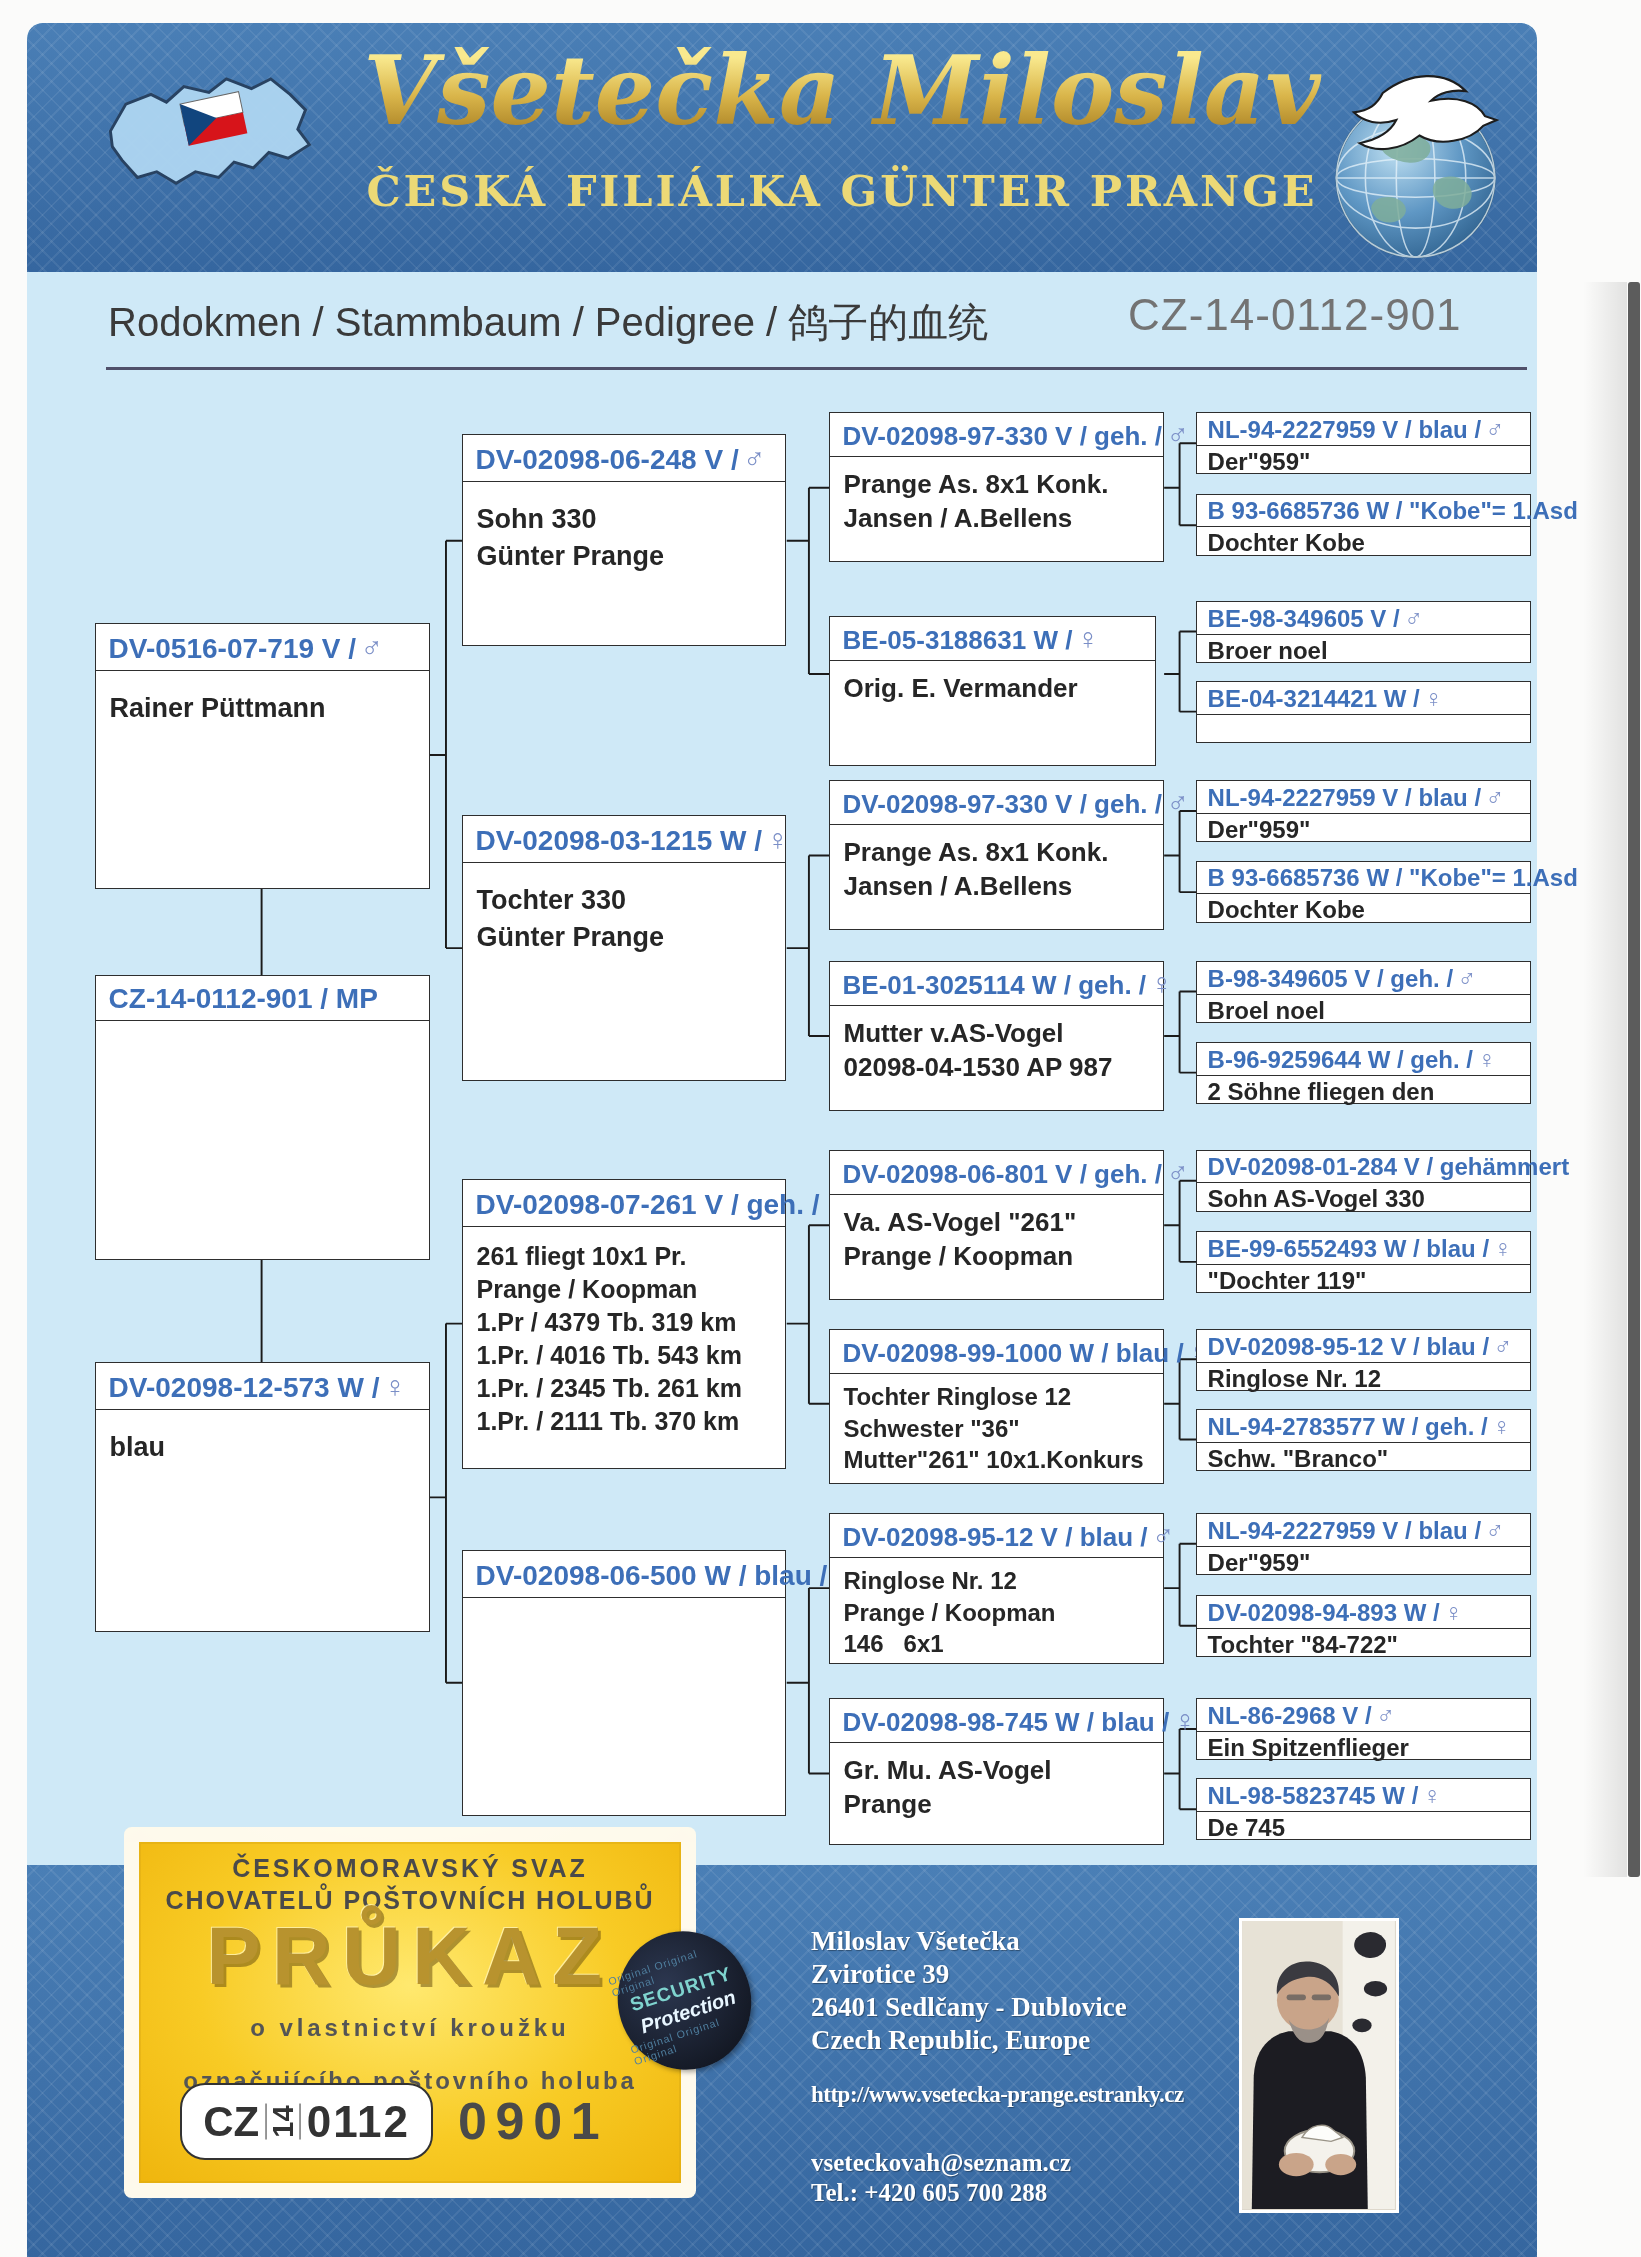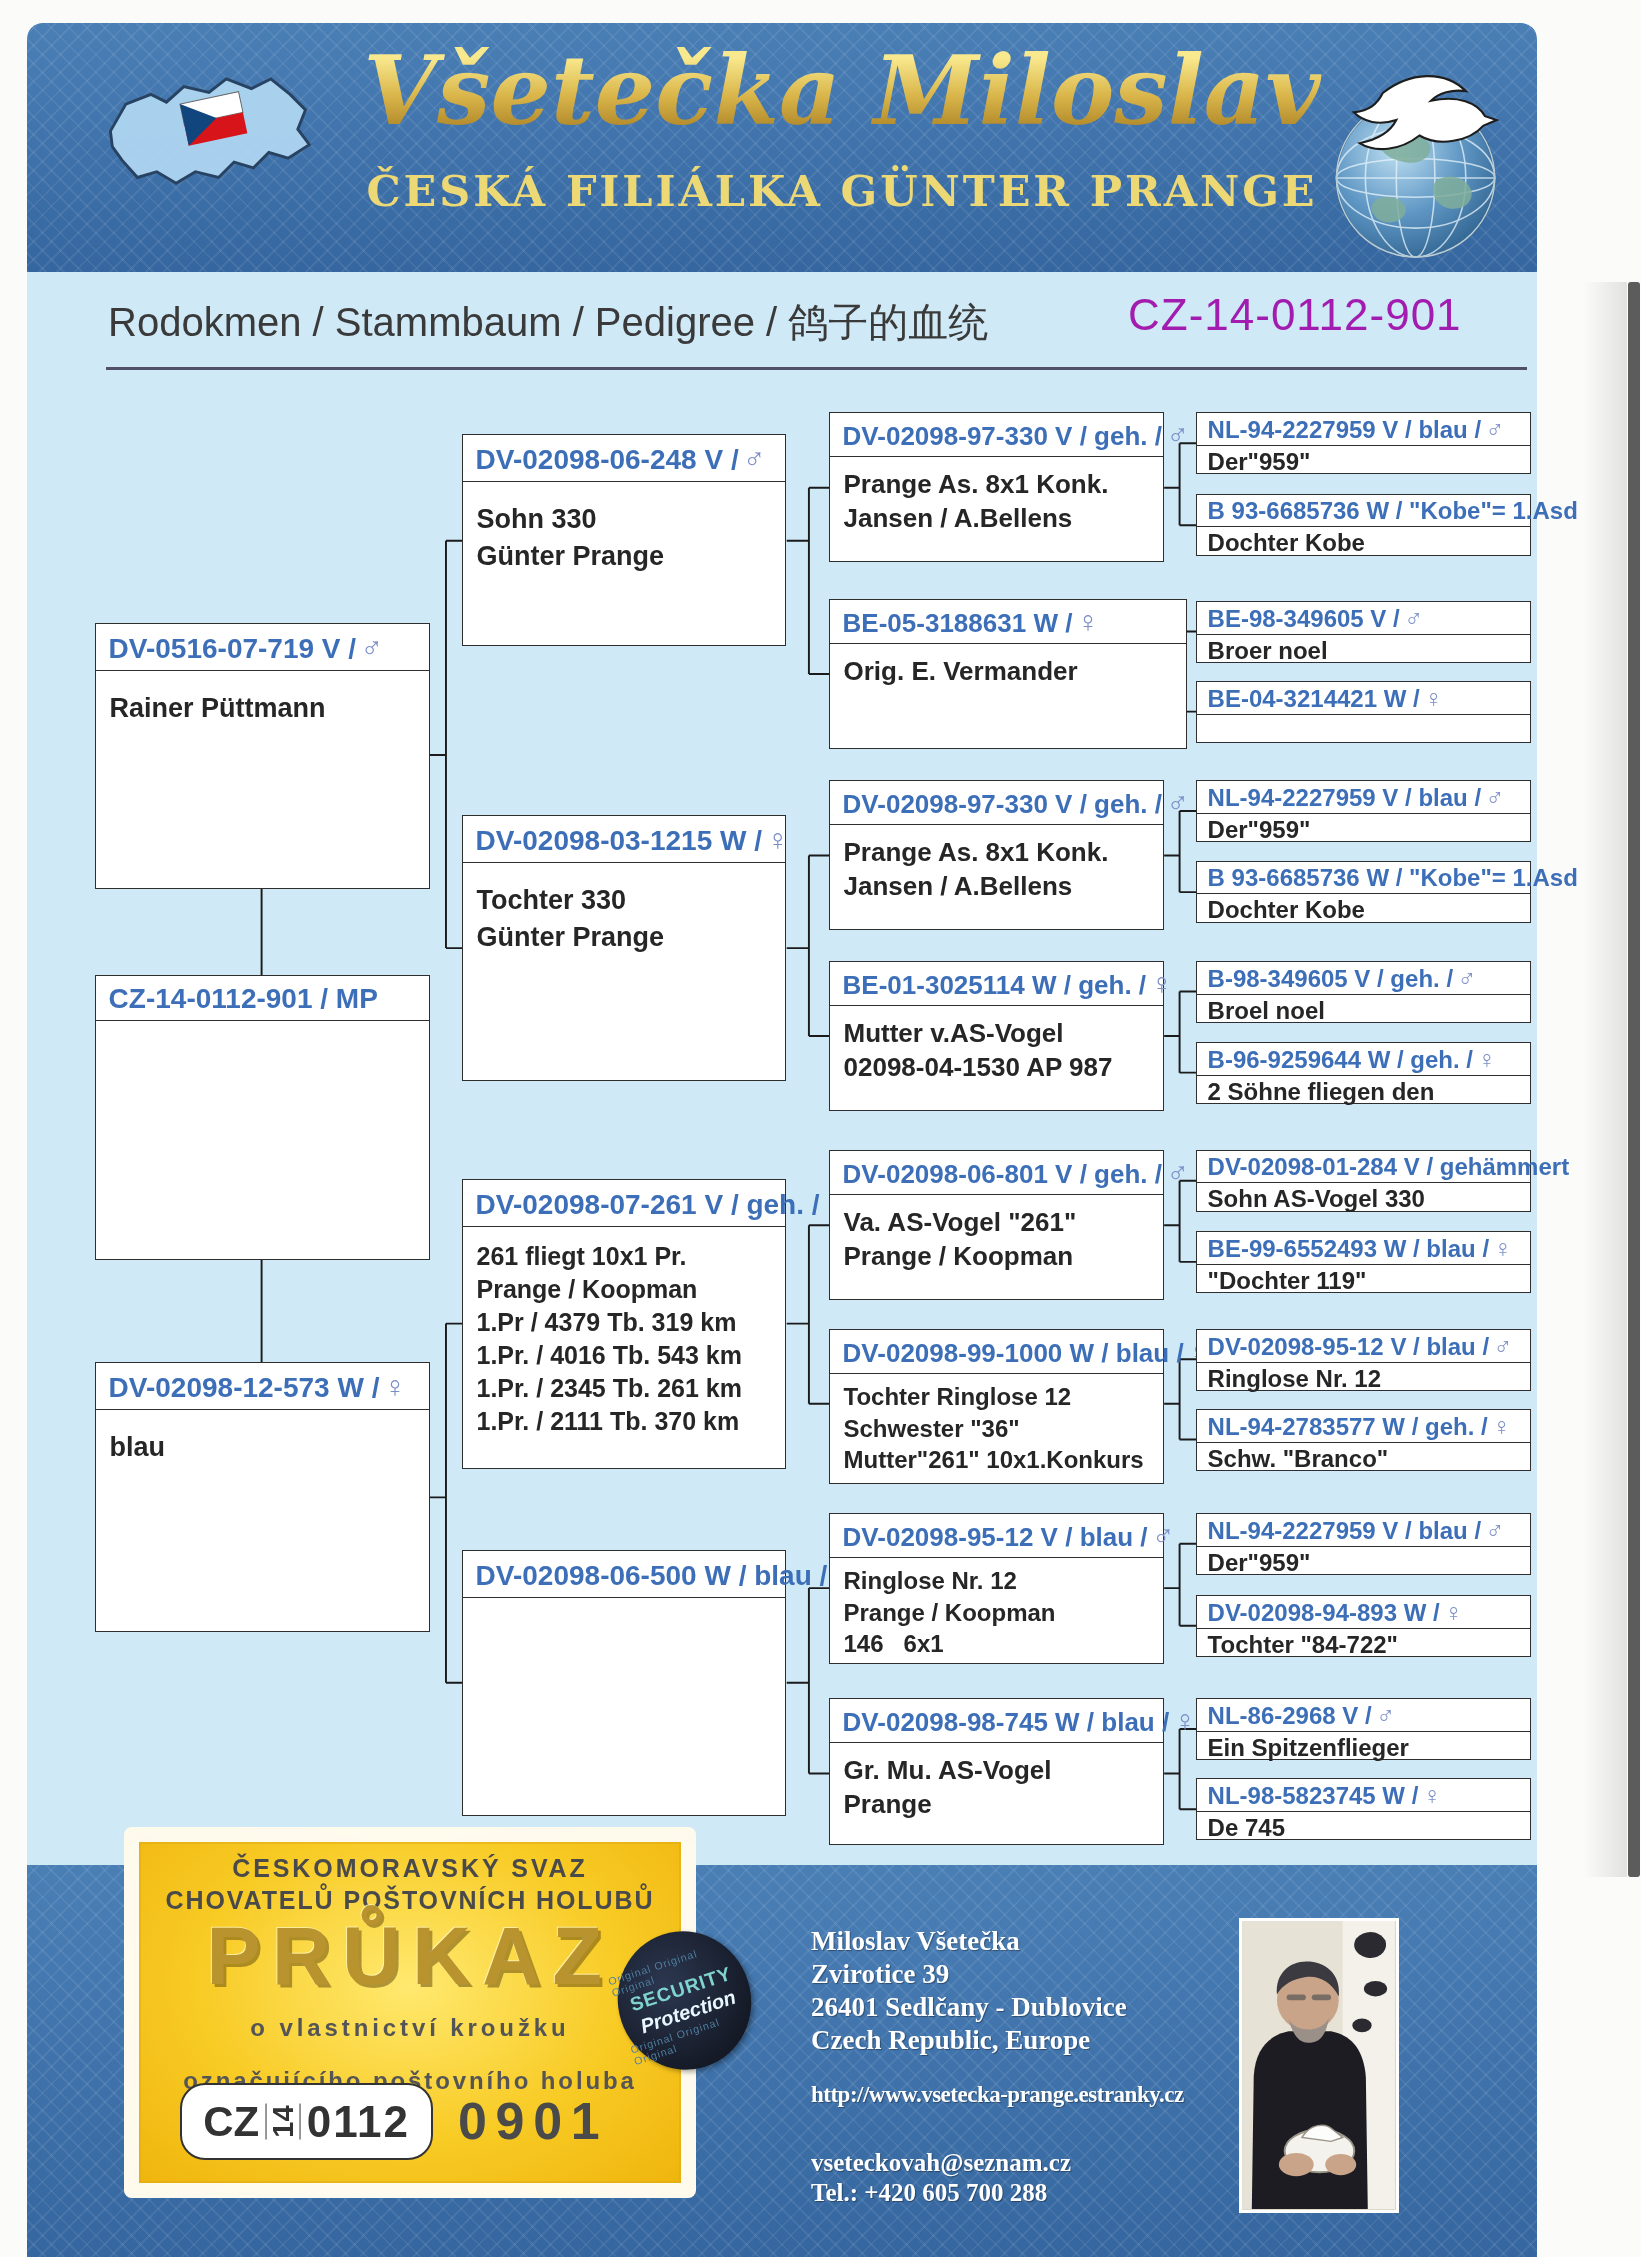--- a/index.html
+++ b/index.html
@@ -11,21 +11,21 @@
       repeating-linear-gradient(-45deg, rgba(255,255,255,.07) 0 1.9px, rgba(255,255,255,0) 1.9px 12.6px),
       linear-gradient(#4a7fb6,#35669f);}
   .band-top{top:0;height:249px;border-radius:15.4px 15.4px 0 0;}
   .band-bottom{top:1842px;height:392px;}
   .brand-script{position:absolute;left:340px;top:35px;width:1004px;text-align:center;
     font-family:"DejaVu Serif",serif;font-style:italic;font-weight:bold;font-size:95px;
     background:linear-gradient(#f9e98e 20%,#d9b54a 55%,#a87f23 90%);-webkit-background-clip:text;background-clip:text;color:transparent;}
   .brand-sub{position:absolute;left:340px;top:166px;width:1004px;text-align:center;
     font-family:"DejaVu Serif",serif;font-weight:bold;font-size:43px;letter-spacing:2.9px;color:#ecd976;}
   .titlebar-label{position:absolute;left:108px;top:295px;font-size:40px;color:#3a3a3a;}
-  .titlebar-id{position:absolute;left:1128px;top:290px;font-size:44px;color:#a21caf;letter-spacing:1px;}
+  .titlebar-id{position:absolute;left:1128px;top:290px;font-size:44px;color:#737373;letter-spacing:1px;}
   .title-rule{position:absolute;left:106px;top:367px;width:1421px;height:2.9px;background:#50506a;}
   
   .pbox{position:absolute;background:#fff;border:1.9px solid #2e2e2e;box-sizing:border-box;}
   .ph{border-bottom:1.9px solid #2e2e2e;padding:6.8px 7.7px 4.8px 12.6px;white-space:nowrap;overflow:visible;}
   .pring{color:#3d6fb8;font-weight:bold;font-size:28px;}
   .psex{color:#7b8fc7;font-size:30px;}
   .pb{padding:19.3px 7.7px 0 13.5px;font-weight:bold;color:#262626;font-size:27px;line-height:1.38;white-space:pre-line;}
   .g3 .pring{font-size:26px}
   .g3 .ph{padding:4.8px 7.7px 3.9px 12.6px}
   .g3 .pb{padding-top:11.6px;font-size:26px;line-height:1.3}
@@ -172,21 +172,21 @@
 </div>
 <div class="pbox g2" style="left:462px;top:1550px;width:324px;height:266px">
   <div class="ph"><span class="pring">DV-02098-06-500 W / blau /</span> <span class="psex">♀</span></div>
 </div>
 
 <div class="pbox g3" style="left:829px;top:412px;width:335px;height:150px">
   <div class="ph"><span class="pring">DV-02098-97-330 V / geh. /</span> <span class="psex">♂</span></div>
   <div class="pb">Prange As. 8x1 Konk.
 Jansen / A.Bellens</div>
 </div>
-<div class="pbox g3" style="left:829px;top:599px;width:358px;height:150px">
+<div class="pbox g3" style="left:829px;top:616px;width:327px;height:150px">
   <div class="ph"><span class="pring">BE-05-3188631 W /</span> <span class="psex">♀</span></div>
   <div class="pb">Orig. E. Vermander</div>
 </div>
 <div class="pbox g3" style="left:829px;top:780px;width:335px;height:150px">
   <div class="ph"><span class="pring">DV-02098-97-330 V / geh. /</span> <span class="psex">♂</span></div>
   <div class="pb">Prange As. 8x1 Konk.
 Jansen / A.Bellens</div>
 </div>
 <div class="pbox g3" style="left:829px;top:961px;width:335px;height:150px">
   <div class="ph"><span class="pring">BE-01-3025114 W / geh. /</span> <span class="psex">♀</span></div>

